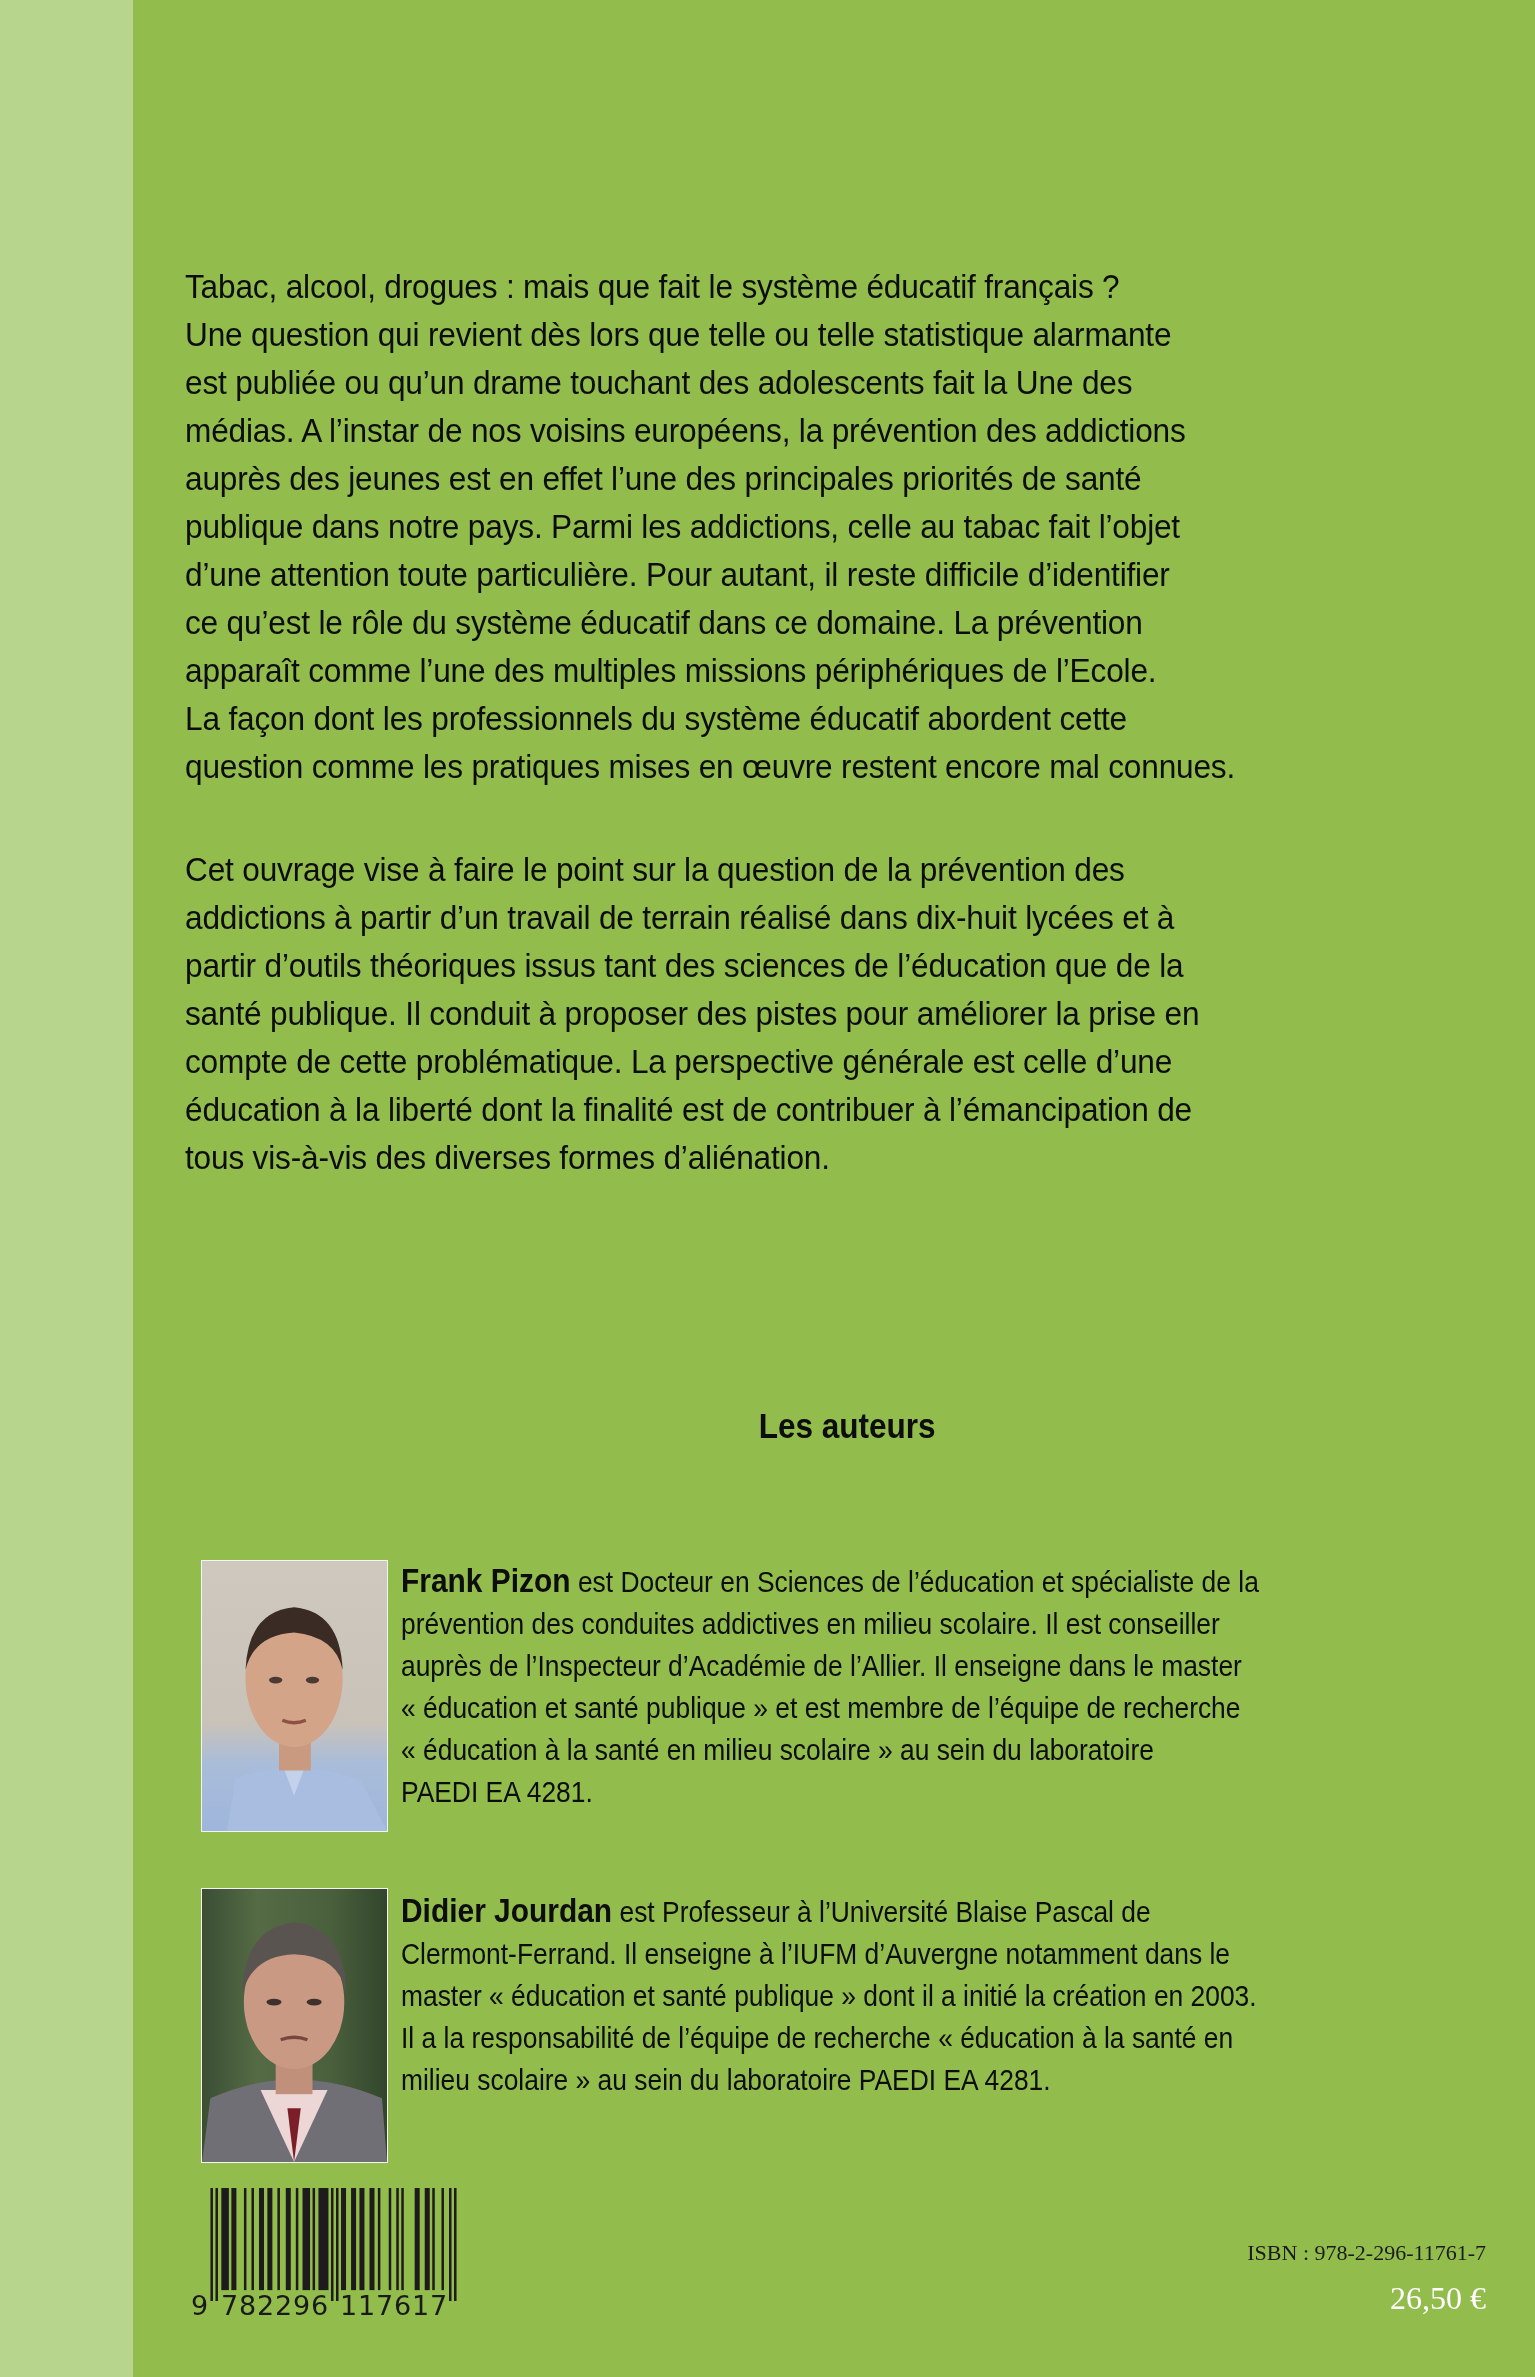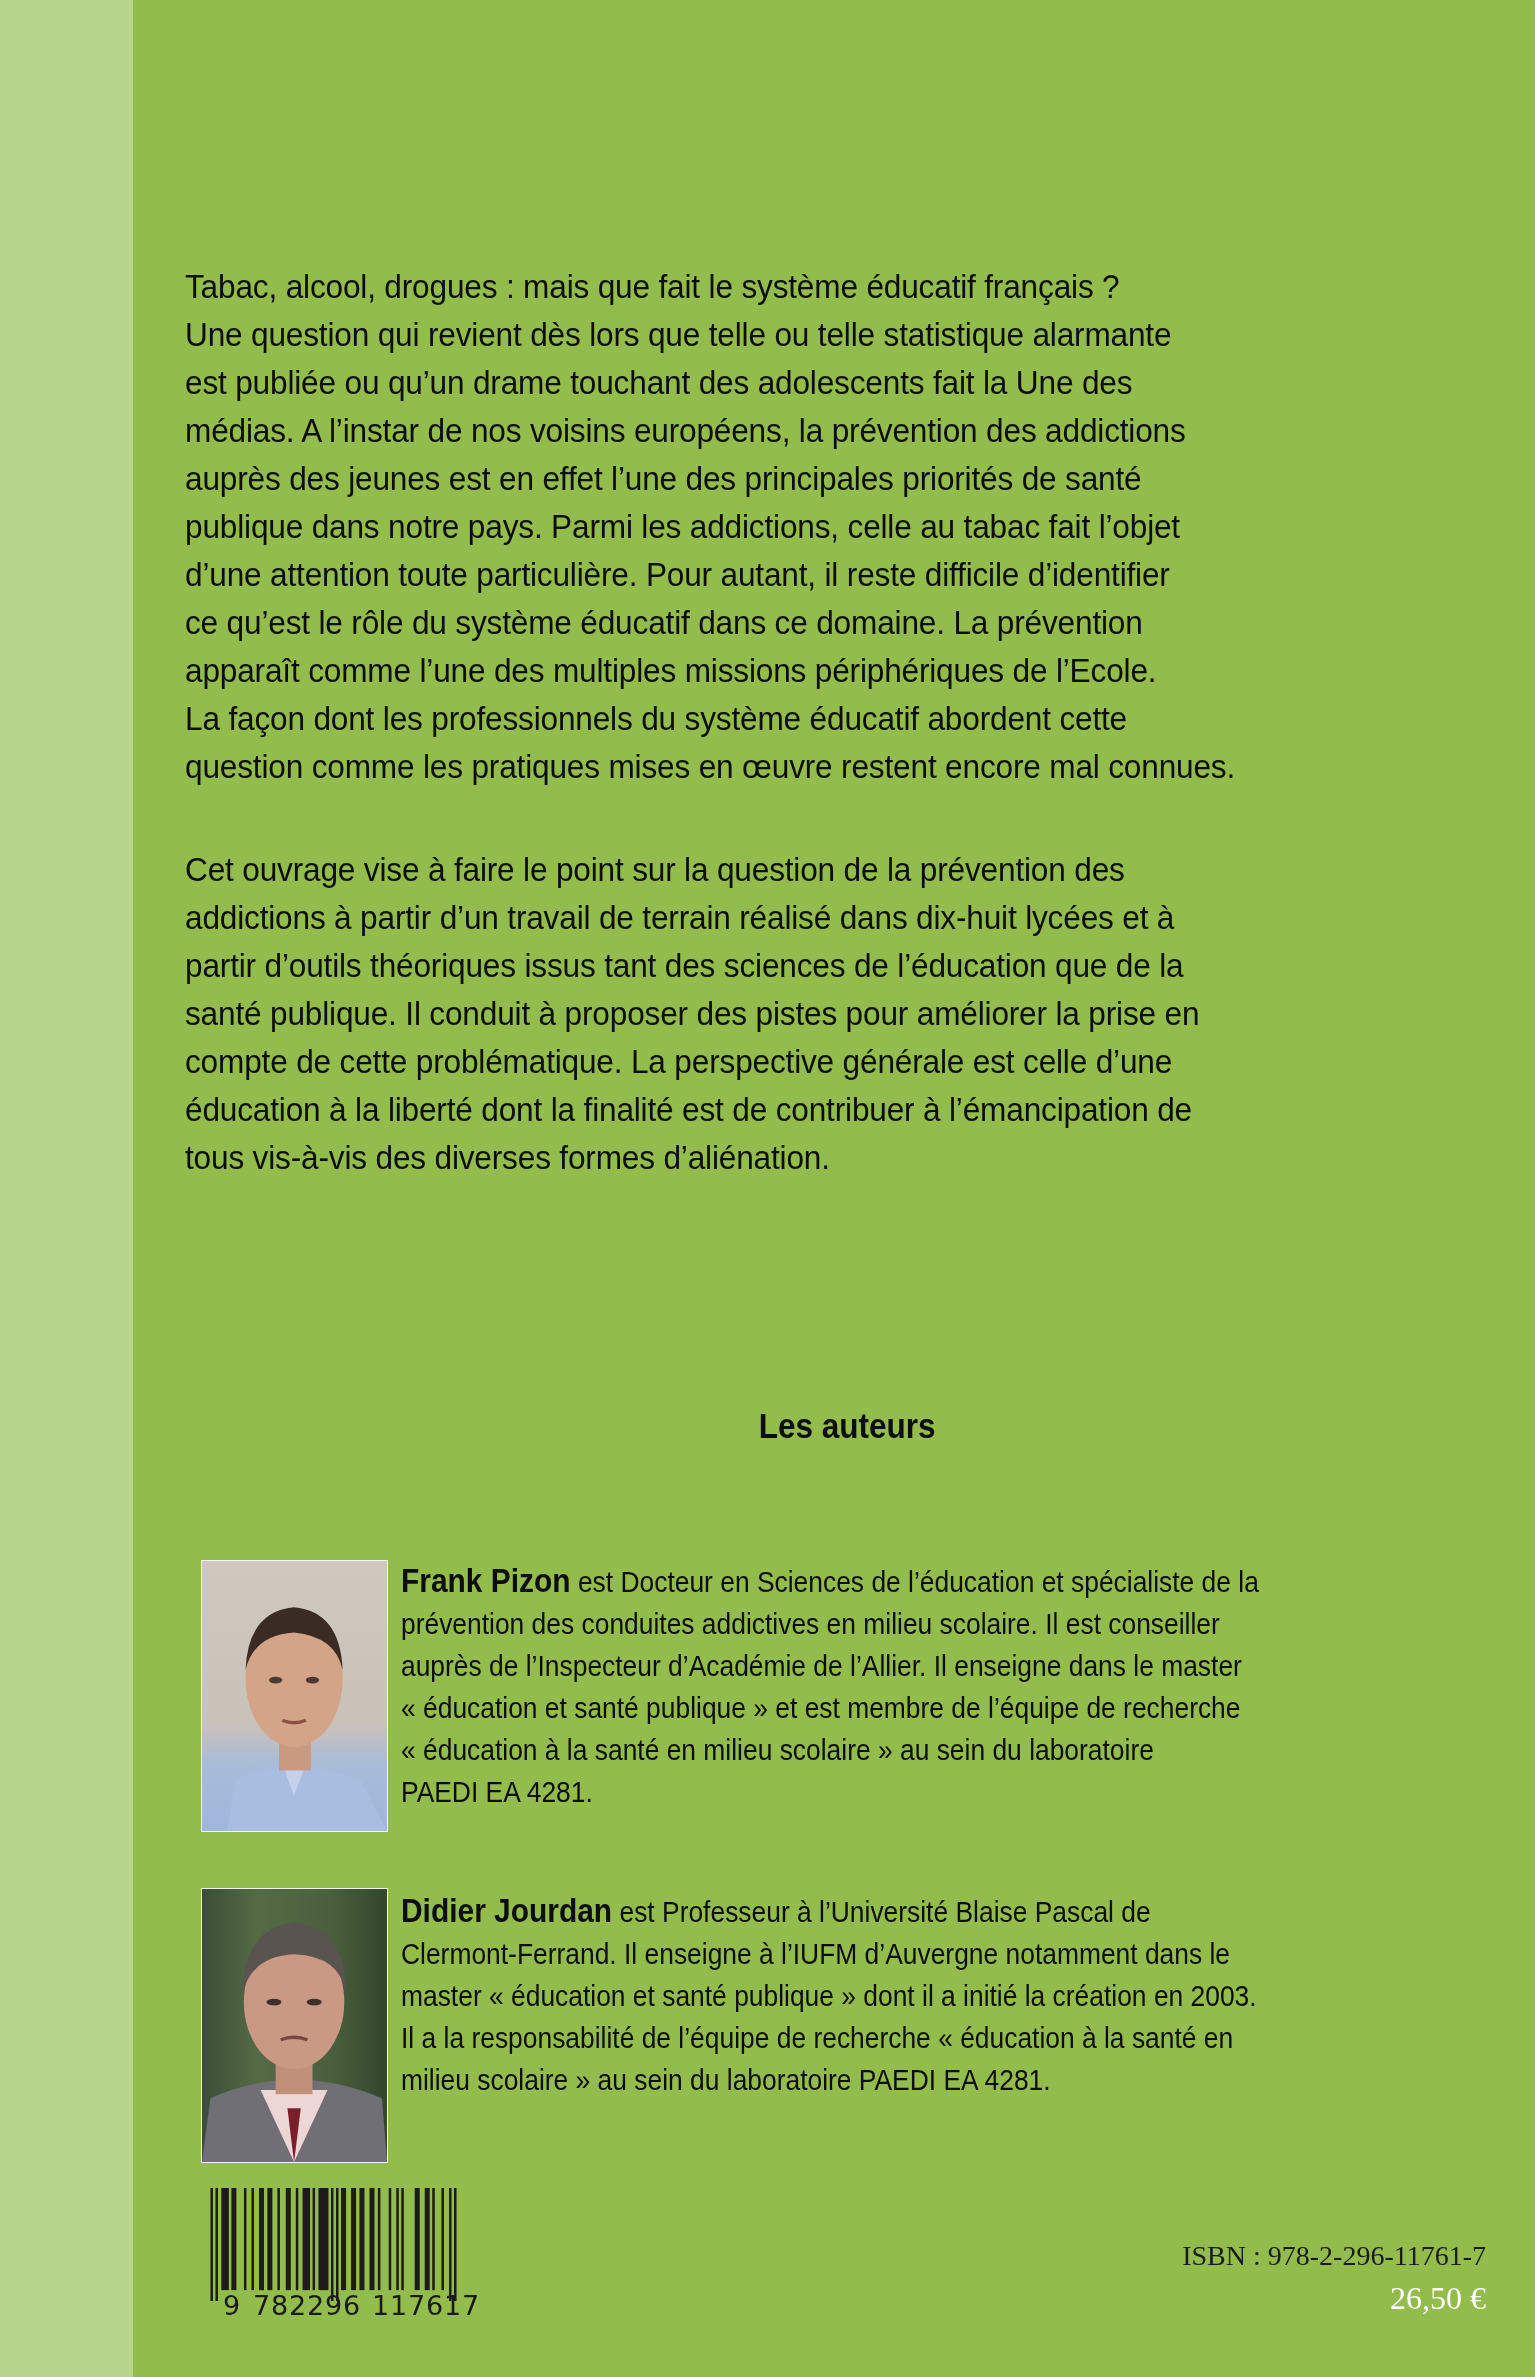--- a/index.html
+++ b/index.html
@@ -13,23 +13,23 @@
   .heading span { display:inline-block; transform:scaleX(0.9); }
   .photo { position:absolute; left:201px; width:185px; border:1.7px solid #f4f4f4; overflow:hidden; }
   #photo1 { top:1560px; height:270px; background:linear-gradient(180deg,#cfc8bf 0%,#c9c2b9 60%,#a9bcd9 75%,#9fb6dc 100%); }
   #photo2 { top:1888px; height:273px; background:linear-gradient(90deg,#3a4e34 0%,#556b45 30%,#4a5f3c 70%,#32462c 100%); }
   .bio { position:absolute; left:401px; width:1124px; font-size:30px; line-height:42px; transform:scaleX(0.88); transform-origin:left top; }
   .bio div { white-space:nowrap; }
   .bio .name { font-size:34px; font-weight:bold; }
   #bio1 { top:1559px; }
   #bio2 { top:1889px; }
   .barcode { position:absolute; left:210px; top:2188px; width:252px; height:113px; }
-  .barcode-digits { position:absolute; left:191px; top:2290px; font-family:"DejaVu Sans", sans-serif; font-size:27px; letter-spacing:0.8px; color:#1a1a1a;margin-left:32px; }
+  .barcode-digits { position:absolute; left:191px; top:2290px; font-family:"DejaVu Sans", sans-serif; font-size:27px; letter-spacing:0.8px; color:#1a1a1a; }
   .barcode-digits span { display:inline-block; }
-  .isbn { position:absolute; right:49px; top:2240px; font-family:"Liberation Serif", serif; font-size:28px; color:#1b1b1b; }
+  .isbn { position:absolute; right:49px; top:2240px; font-family:"Liberation Serif", serif; font-size:22px; color:#1b1b1b; }
   .price { position:absolute; right:49px; top:2280px; font-family:"Liberation Serif", serif; font-size:32px; color:#ffffff;margin-left:40px; }
 </style>
 </head>
 <body>
 
 <div class="stripe"></div>
 
 <div class="para" id="p1">
   <div>Tabac, alcool, drogues : mais que fait le système éducatif français ?</div>
   <div>Une question qui revient dès lors que telle ou telle statistique alarmante</div>

